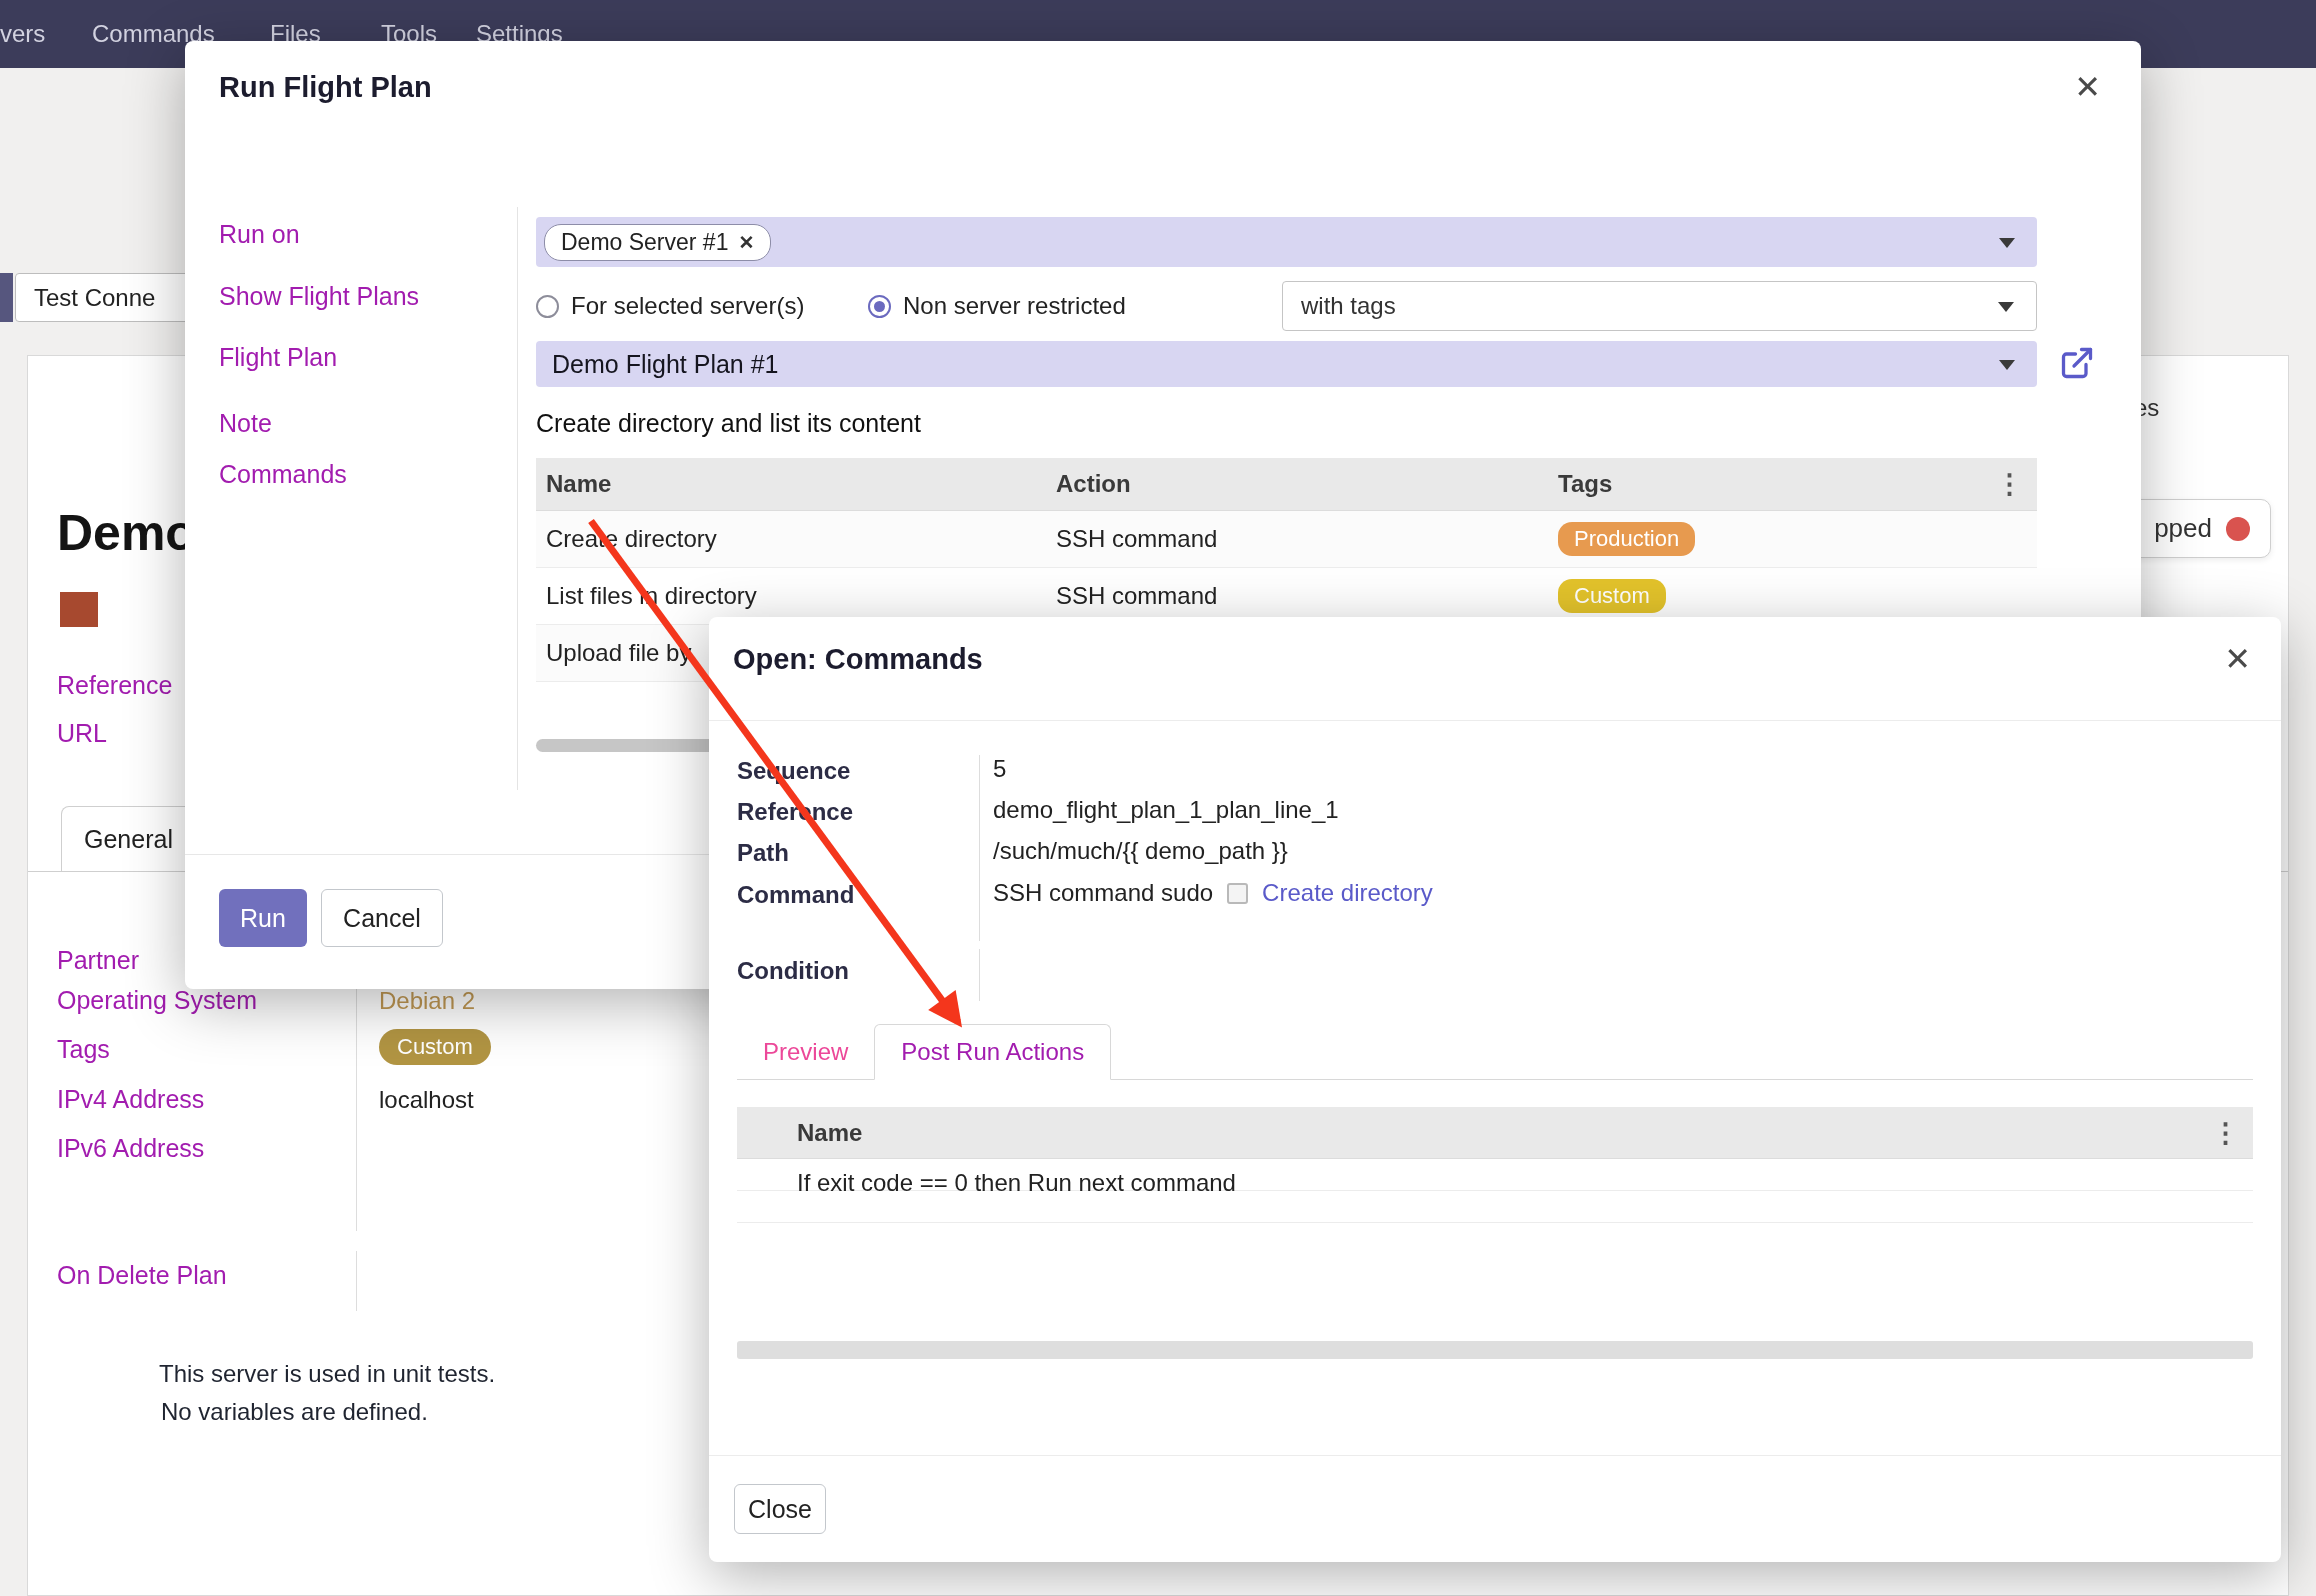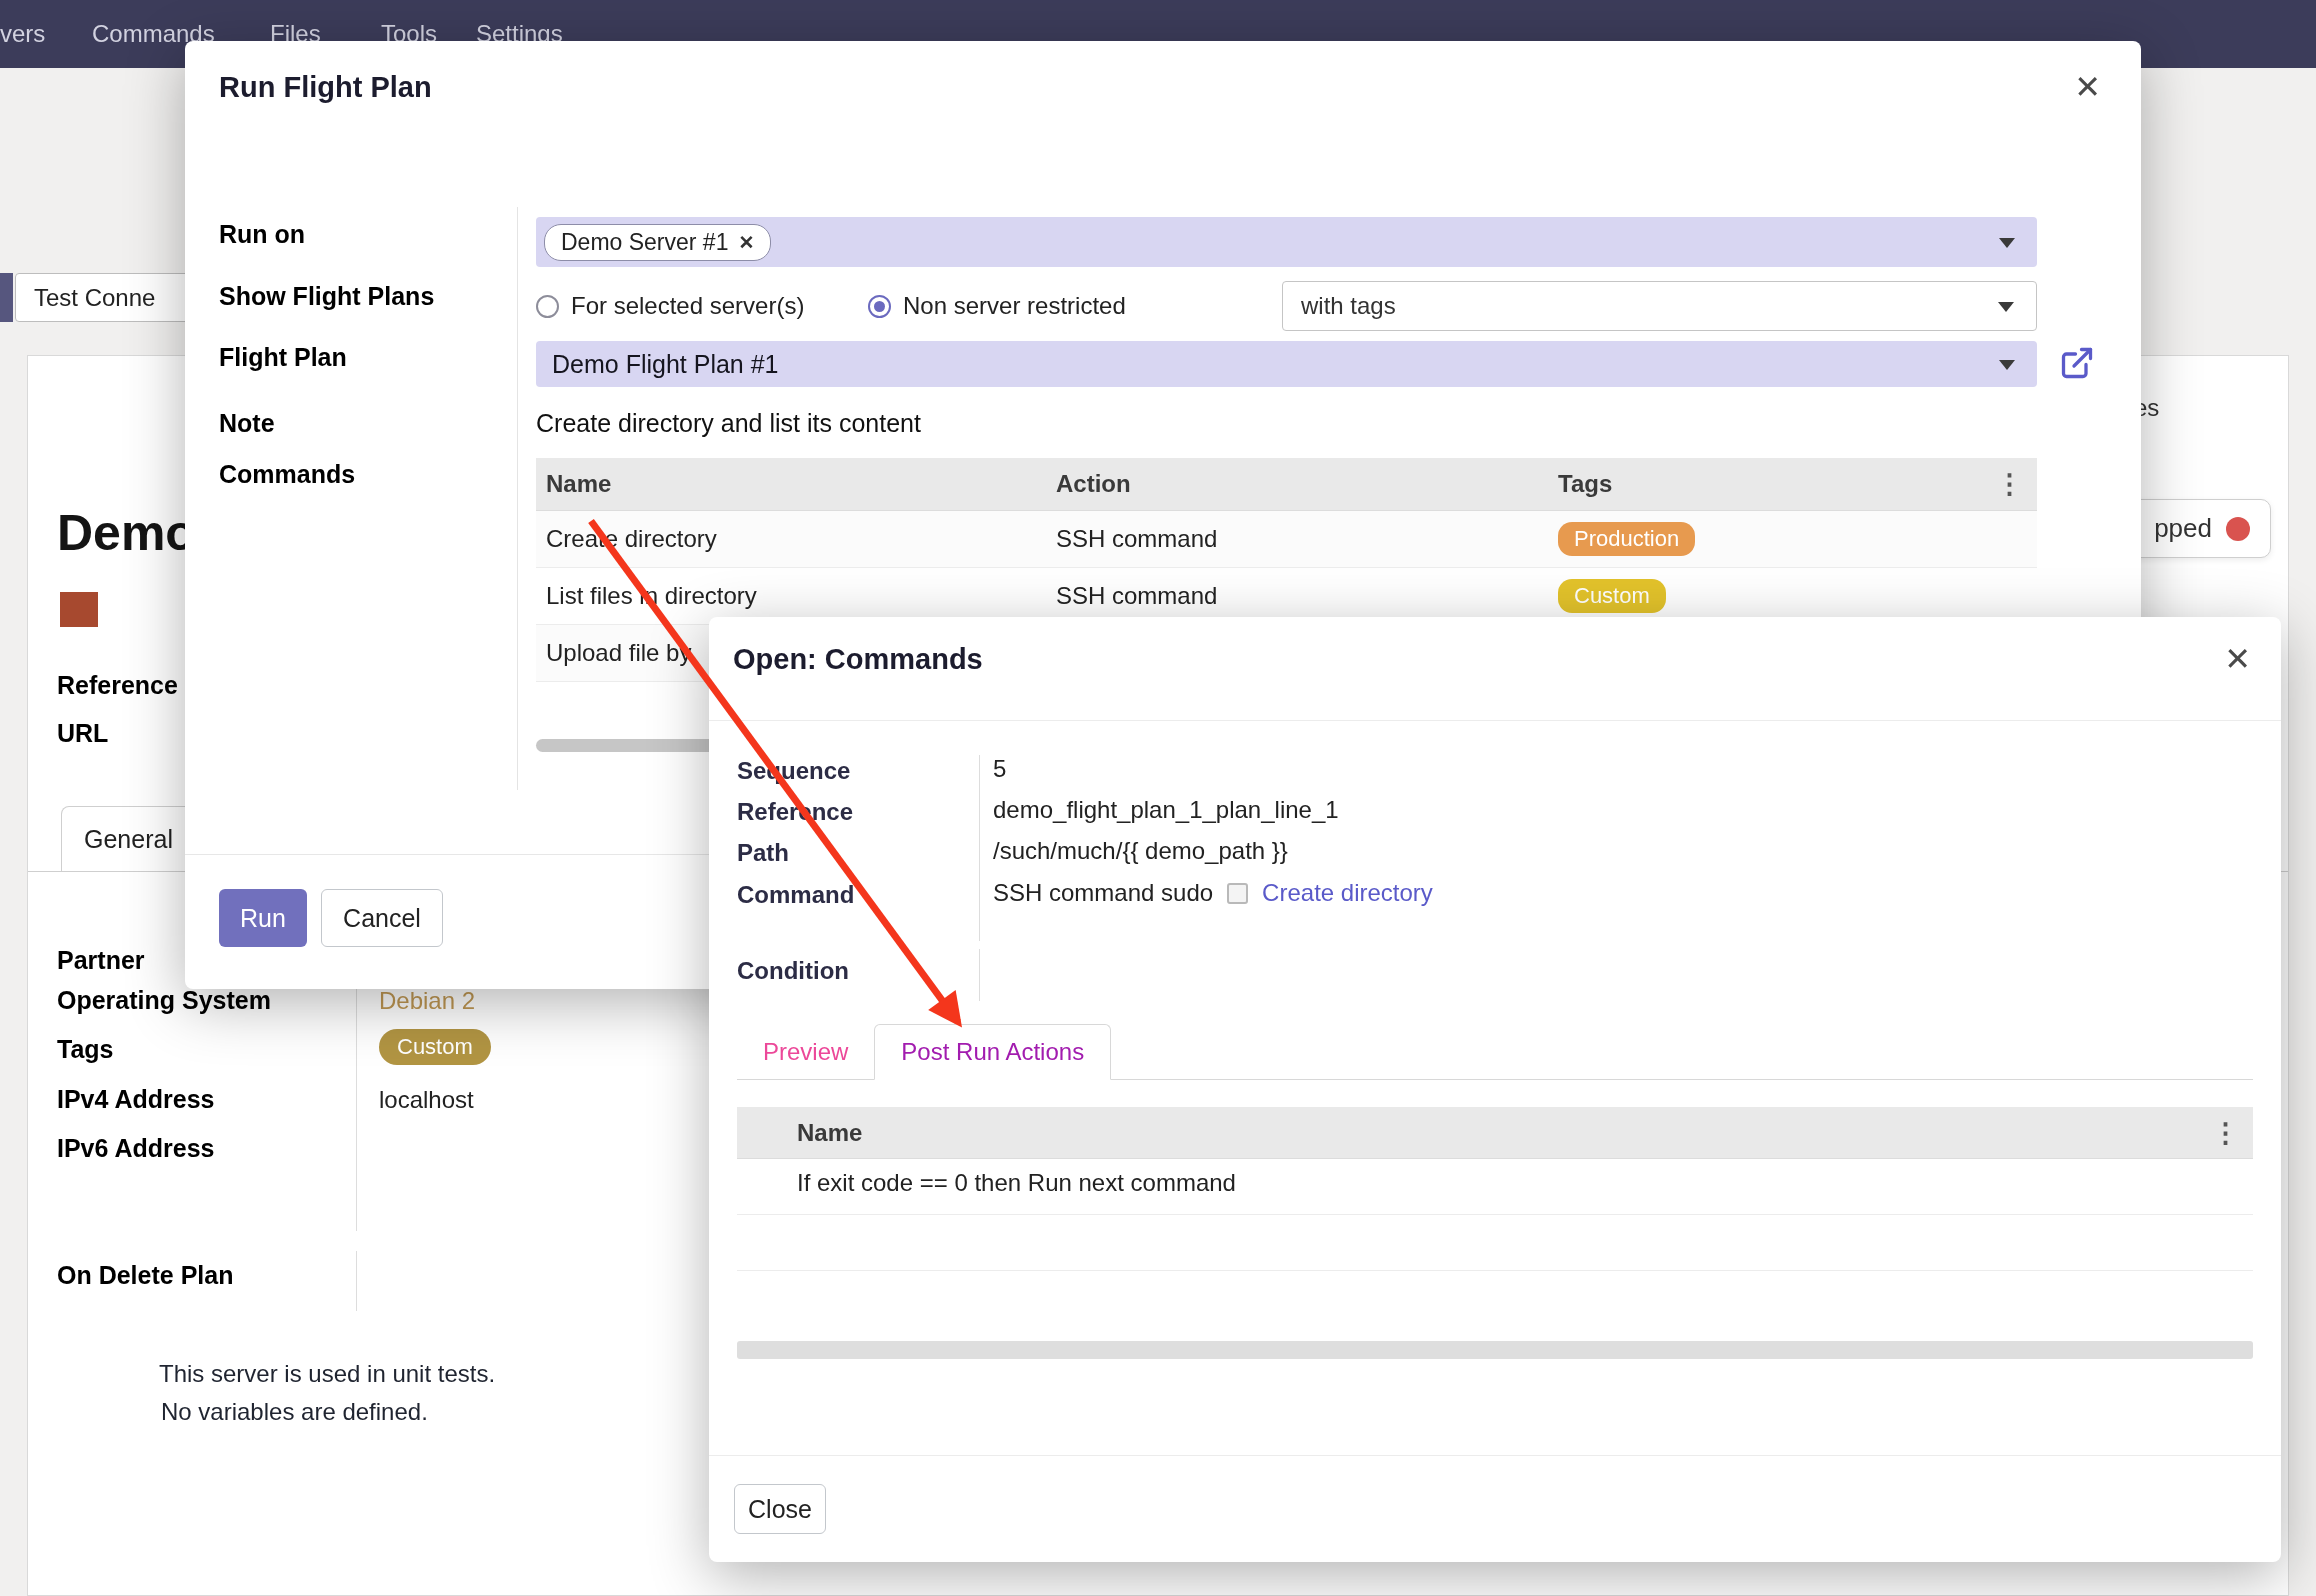--- a/index.html
+++ b/index.html
@@ -20,21 +20,21 @@
   .sheet { position:absolute; left:27px; top:355px; width:2262px; height:1241px; background:#fff;
            border:1px solid #d9d9d9; z-index:1; }
   .sheet-partial-es { position:absolute; left:2106px; top:38px; font-size:24px; color:#333; }
   .status-pill { position:absolute; left:2041px; top:143px; width:202px; height:59px; background:#fff;
                  border:1px solid #cfcfcf; border-radius:10px; box-shadow:0 2px 6px rgba(0,0,0,.08);
                  display:flex; align-items:center; justify-content:flex-end; gap:14px; padding:0 20px;
                  font-size:26px; color:#333; }
   .status-dot { width:24px; height:24px; border-radius:50%; background:#d9534f; }
   .sheet-title { position:absolute; left:29px; top:148px; font-size:50px; font-weight:700; color:#141414; }
   .swatch { position:absolute; left:32px; top:236px; width:38px; height:35px; background:#a7492f; }
-  .blabel { position:absolute; font-weight:700; font-size:25px; color:#000000; white-space:nowrap; }
+  .blabel { position:absolute; font-weight:400; font-size:25px; color:#a21caf; white-space:nowrap; }
   .val { position:absolute; font-size:24px; color:#222; white-space:nowrap; }
   .general-tab { position:absolute; left:33px; top:450px; width:220px; height:66px; background:#fff;
                  border:1px solid #cfcfcf; border-bottom:none; border-radius:8px 8px 0 0;
                  line-height:64px; padding-left:22px; font-size:25px; color:#222; }
   .notebook-line { position:absolute; left:0; top:515px; width:100%; height:1px; background:#cfcfcf; }
   .vline { position:absolute; width:1px; background:#ddd; }
   .gold-text { color:#c09853; }
   .pill { display:inline-block; color:#fff; font-size:22px; padding:5px 18px; border-radius:18px; line-height:1.2; }
   .pill-gold { background:#b29543; }
   .notes { font-size:24px; color:#1f2430; }
@@ -95,21 +95,21 @@
   .tabs { position:absolute; left:28px; top:408px; right:28px; height:55px; border-bottom:1px solid #d8d8d8;
           display:flex; align-items:flex-end; }
   .tab { padding:13px 26px; font-size:24px; cursor:pointer; white-space:nowrap; }
   .tab.inactive { color:#ec4899; }
   .tab.active { background:#fff; border:1px solid #d8d8d8; border-bottom:1px solid #fff; margin-bottom:-1px;
                 border-radius:6px 6px 0 0; color:#a21caf; }
   .act-table { position:absolute; left:28px; top:490px; width:1516px; font-size:24px; color:#222; }
   .act-head { height:52px; background:#e9e9e9; display:flex; align-items:center; font-weight:700;
               color:#3a3a3a; position:relative; border-bottom:1px solid #dcdcdc; cursor:pointer; }
   .act-head .name-col { padding-left:60px; }
-  .act-row { height:56px; line-height:48px; padding-left:60px; border-bottom:1px solid #ececec; cursor:pointer; }
+  .act-row { height:32px; line-height:48px; padding-left:60px; border-bottom:1px solid #ececec; cursor:pointer; }
   .m2-hscroll { position:absolute; left:28px; top:724px; width:1516px; height:18px; background:#dedede; border-radius:3px; cursor:pointer; }
   .m2-footer-line { position:absolute; left:0; top:838px; width:100%; height:1px; background:#ececec; }
 
   
   .arrow-overlay { position:absolute; left:0; top:0; z-index:30; pointer-events:none; }
 </style>
 </head>
 <body>
 
 <div class="stage">

